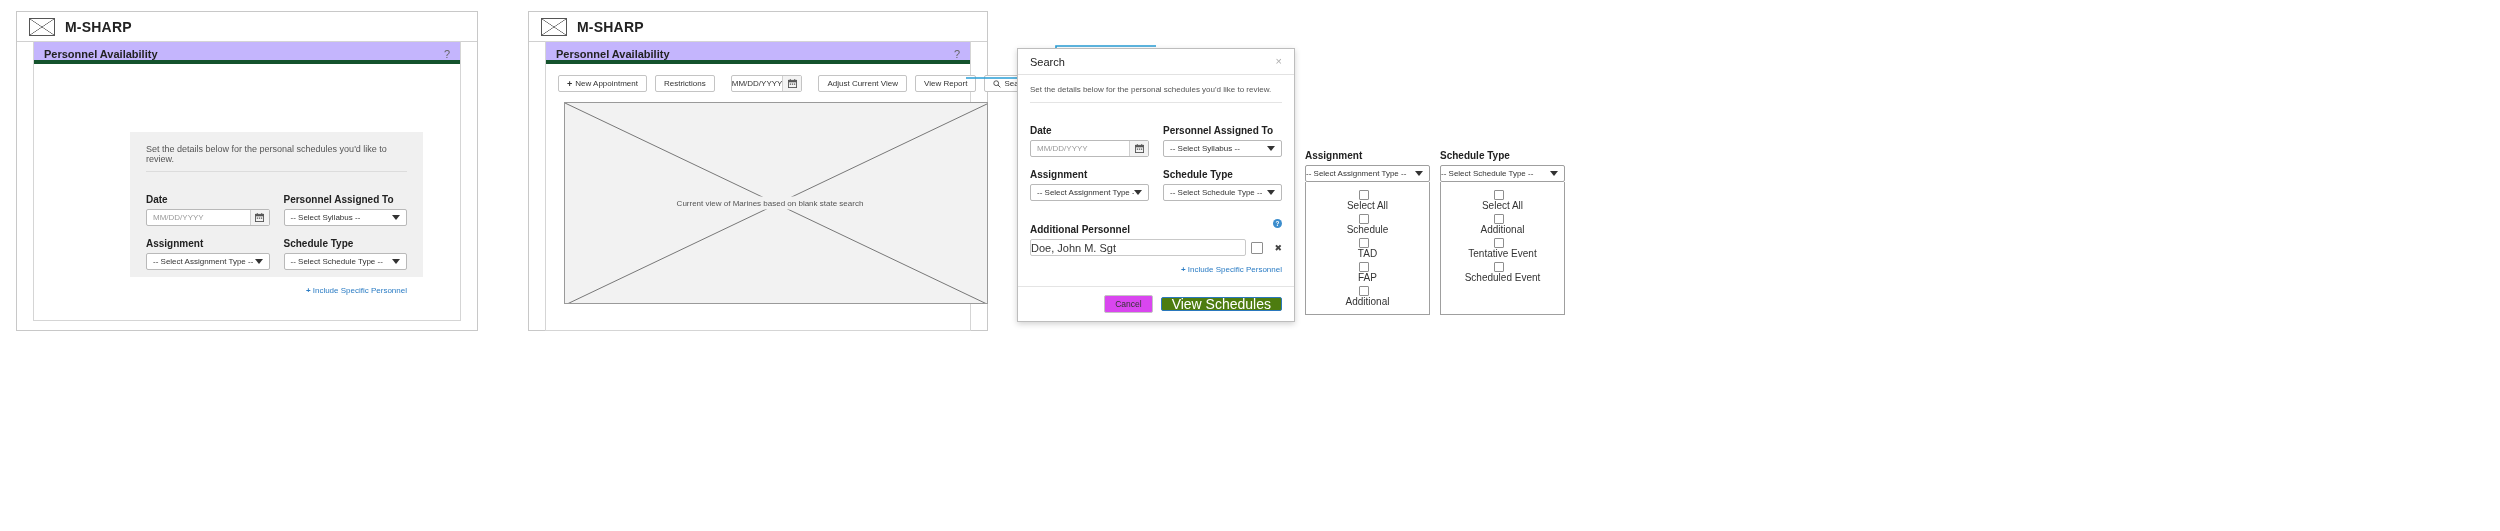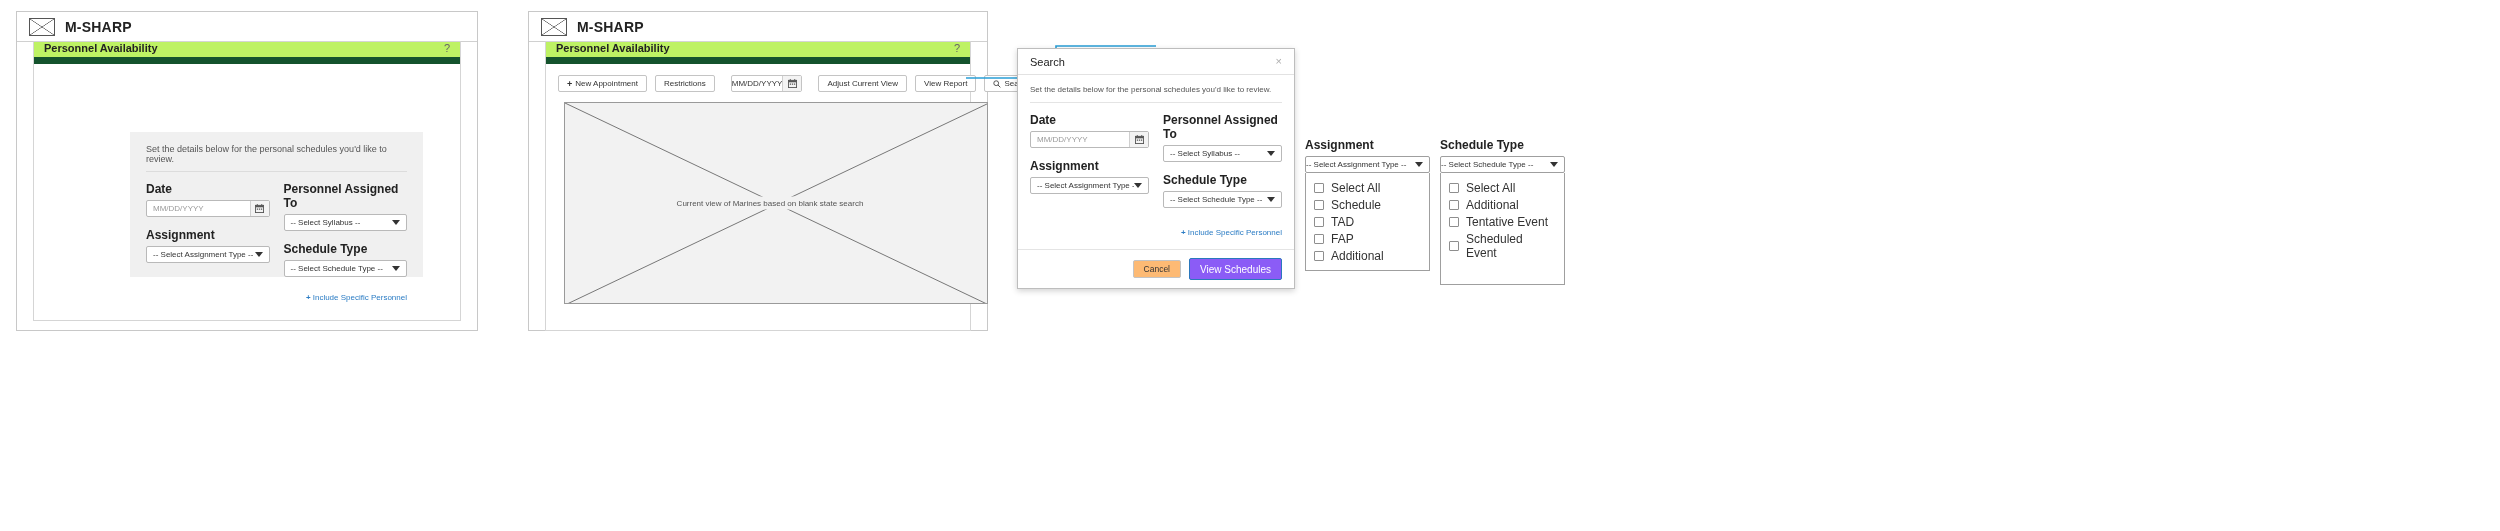--- a/index.html
+++ b/index.html
@@ -54,23 +54,23 @@
   
   .card{
     position:absolute;
     left:16px;right:16px;
     border:1px solid #d5d5d5;
     background:#ffffff;
     box-sizing:border-box;
   }
   .card-header{
     height:22px;
-    background:#bef264;
-    border-bottom:7px solid #14532d;
-    display:flex;align-items:flex-start;
+    background:#c4b5fd;
+    border-bottom:4px solid #14532d;
+    display:flex;align-items:flex-end;
     padding:0 10px;
     box-sizing:border-box;
   }
   .card-header-title{font-size:11px;font-weight:bold;color:#222;}
   .card-help{margin-left:auto;font-size:11px;color:#666;}
   .card-body{position:relative;}
 
   
   .form-panel{
     position:absolute;
@@ -81,22 +81,22 @@
   .form-intro{
     font-size:9px;color:#555;
     padding-bottom:7px;
     border-bottom:1px solid #dcdcdc;
     margin-bottom:10px;
   }
   .field-grid{display:flex;gap:14px;}
   .field-col{flex:1;min-width:0;}
   .field{margin-bottom:11px;}
   .field-label{
-    font-size:12px;font-weight:bold;color:#222;
-    margin-bottom:4px;display:block;
+    font-size:10px;font-weight:bold;color:#222;
+    margin-bottom:4px;display:block;margin-top:12px;
   }
   .control{
     height:17px;
     background:#ffffff;
     border:1px solid #b9b9b9;
     border-radius:2px;
     box-sizing:border-box;
     display:flex;align-items:center;
     font-size:8px;
     position:relative;
@@ -185,27 +185,27 @@
   .modal-intro{
     font-size:8px;color:#555;
     padding-bottom:8px;border-bottom:1px solid #e4e4e4;margin-bottom:10px;
   }
   .modal-footer{
     border-top:1px solid #e4e4e4;
     padding:8px 12px;
     display:flex;justify-content:flex-end;align-items:center;gap:8px;
   }
   .btn-cancel{
-    height:18px;border:1px solid #c4c4c4;border-radius:2px;background:#fdba74;
+    height:18px;border:1px solid #c4c4c4;border-radius:2px;background:#d946ef;
     font-size:8.5px;color:#333;display:inline-flex;align-items:center;padding:0 10px;
     box-sizing:border-box;
   }
   .btn-primary{
-    height:22px;border:1px solid #2a78bd;border-radius:2px;background:#8b5cf6;
-    font-size:10px;color:#ffffff;display:inline-flex;align-items:center;padding:0 10px;
+    height:14px;border:1px solid #2a78bd;border-radius:2px;background:#4d7c0f;
+    font-size:14px;color:#ffffff;display:inline-flex;align-items:center;padding:0 10px;
     box-sizing:border-box;
   }
   .ap-label-row{display:flex;align-items:center;margin-bottom:4px;}
   .help-dot{
     width:9px;height:9px;border-radius:50%;background:#3c8dcd;color:#fff;
     font-size:6.5px;line-height:9px;text-align:center;margin-left:auto;font-weight:bold;
   }
   .ap-row{display:flex;align-items:center;gap:5px;}
   .ap-input{
     flex:1;height:17px;border:1px solid #c9c9c9;border-radius:2px;background:#fff;
@@ -226,22 +226,23 @@
     height:17px;border:1px solid #9f9f9f;background:#ffffff;
     display:flex;align-items:center;font-size:8px;box-sizing:border-box;
     border-radius:2px;
   }
   .dd-list{
     border:1px solid #9f9f9f;border-top:none;background:#ffffff;
     padding:6px 0 6px 0;box-sizing:border-box;
   }
   .dd-item{
     display:flex;align-items:center;
-    font-size:12px;color:#333;
+    font-size:10px;color:#333;
     padding:1.5px 8px;
+    flex-direction:column;
   }
   .dd-cb{
     width:8px;height:8px;border:1px solid #8e8e8e;background:#fff;
     margin-right:7px;flex:0 0 auto;border-radius:1px;
   }
 </style>
 </head>
 <body>
 
 <div class="stage">
@@ -421,20 +422,33 @@
           <div class="field">
             <span class="field-label">Schedule Type</span>
             <div class="control">
               <span class="val">-- Select Schedule Type --</span>
               <span class="caret"></span>
             </div>
           </div>
         </div>
       </div>
 
+      <div class="field" style="margin-bottom:4px;">
+        <div class="ap-label-row">
+          <span class="field-label" style="margin-bottom:0;">Additional Personnel</span>
+          <span class="help-dot">?</span>
+        </div>
+        <div class="ap-row">
+          <span class="ap-input">
+            <span class="ph">Doe, John M. Sgt</span>
+          </span>
+          <span class="ap-check"></span>
+          <span class="ap-x">✖</span>
+        </div>
+      </div>
 
       <div class="link-row" style="margin-top:6px;margin-bottom:4px;">
         <span class="link"><span class="plus">+</span><span>Include Specific Personnel</span></span>
       </div>
     </div>
     <div class="modal-footer">
       <span class="btn-cancel">Cancel</span>
       <span class="btn-primary">View Schedules</span>
     </div>
   </div>

